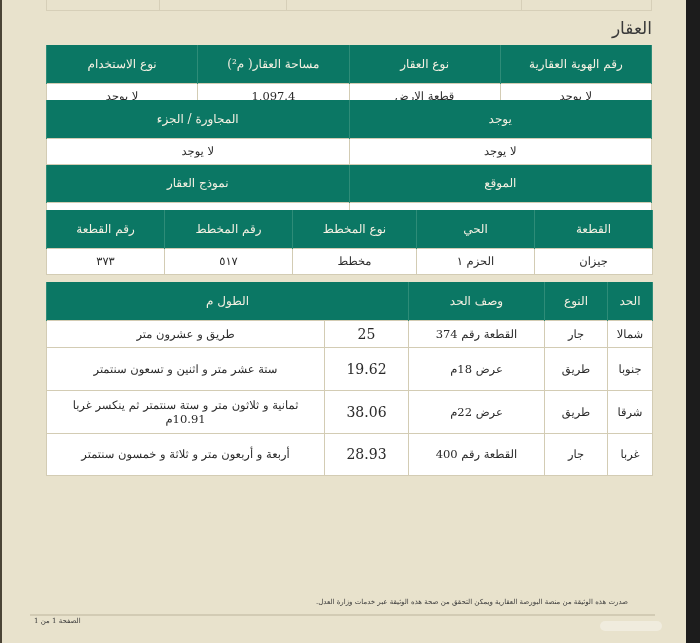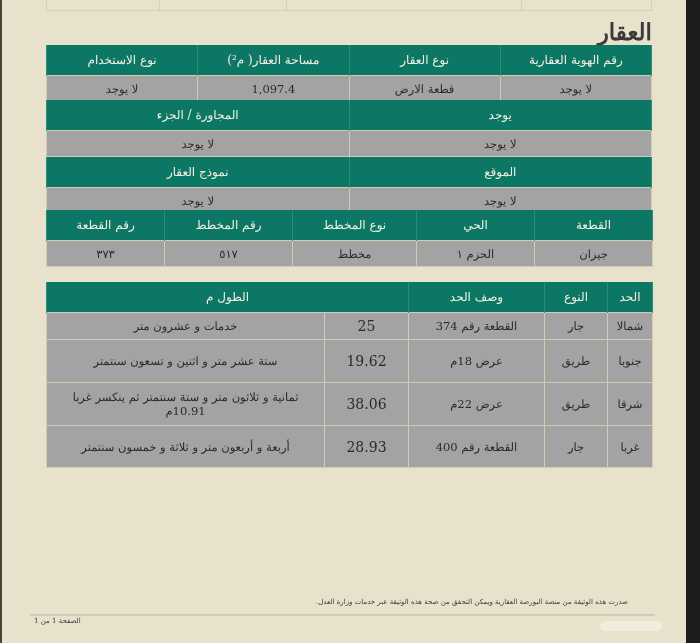--- a/index.html
+++ b/index.html
@@ -14,37 +14,37 @@
   .right-strip { position: absolute; left: 686px; top: 0; width: 14px; height: 643px; background: #1c1c1c; }
 
   .prev-table {
     position: absolute; left: 46px; top: -8px; width: 606px; height: 19px;
     border: 1px solid #d6cfb8; border-top: none; display: flex; direction: rtl;
   }
   .prev-table div { border-left: 1px solid #d6cfb8; height: 100%; }
 
   .section-title {
     position: absolute; right: 48px; top: 18px;
-    font-size: 23px; font-weight: bold; color: #3a3a3a; direction: rtl;
+    font-size: 17px; font-weight: normal; color: #3a3a3a; direction: rtl;
   }
 
   table.grid {
     position: absolute; left: 46px; width: 606px;
     border-collapse: collapse; direction: rtl; table-layout: fixed;
   }
   table.grid th {
     background: #0b7764; color: #f4f0e2; font-weight: normal;
-    font-size: 12px; height: 27px; text-align: center;
+    font-size: 12px; height: 38px; text-align: center;
     border-left: 1px solid #2e8c78; border-right: 1px solid #2e8c78;
-    padding: 8px 6px;
+    padding: 0 6px;
   }
   table.grid td {
     font-size: 11.5px; text-align: center; height: 26px;
     border: 1px solid #d3ccb4; color: #2a2a2a; padding: 0 6px;
-    background: #a3a3a3;
+    background: #ffffff;
     margin-top: 12px;
   }
 
   #t1 { top: 45px; }
   #t2 { top: 100px; }
   #t3 { top: 210px; }
   #t4 { top: 282px; }
   #t4 td { line-height: 14px; }
   #t4 td.num { font-size: 14px; }
 
@@ -157,21 +157,21 @@
     <th>الحد</th>
     <th>النوع</th>
     <th>وصف الحد</th>
     <th colspan="2">الطول م</th>
   </tr>
   <tr style="height:27px">
     <td>شمالا</td>
     <td>جار</td>
     <td>القطعة رقم 374</td>
     <td class="num">25</td>
-    <td>خدمات و عشرون متر</td>
+    <td>طريق و عشرون متر</td>
   </tr>
   <tr style="height:43px">
     <td>جنوبا</td>
     <td>طريق</td>
     <td>عرض 18م</td>
     <td class="num">19.62</td>
     <td>ستة عشر متر و اثنين و تسعون سنتمتر</td>
   </tr>
   <tr style="height:43px">
     <td>شرقا</td>

